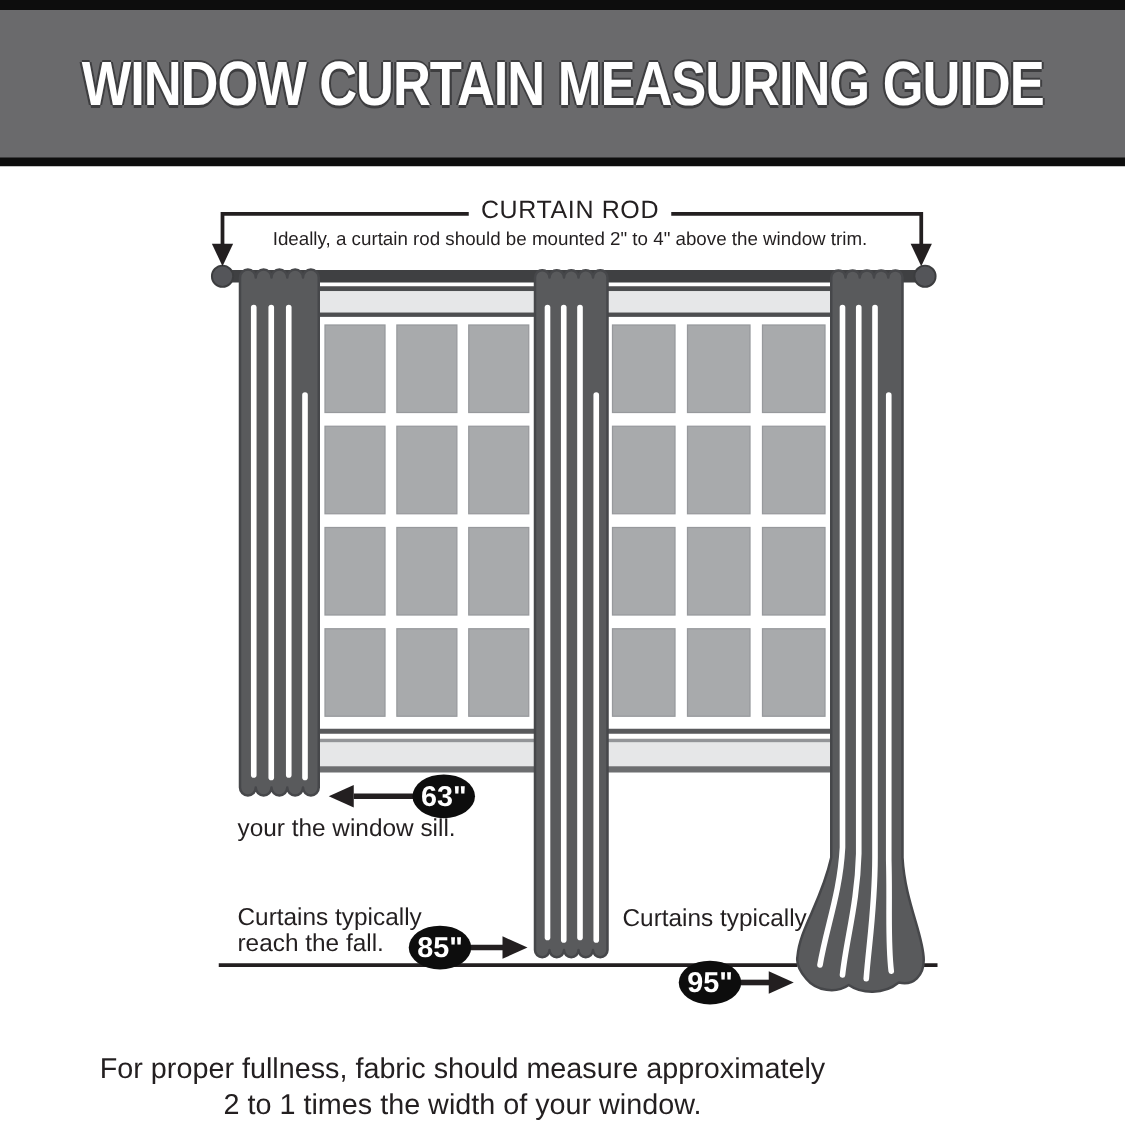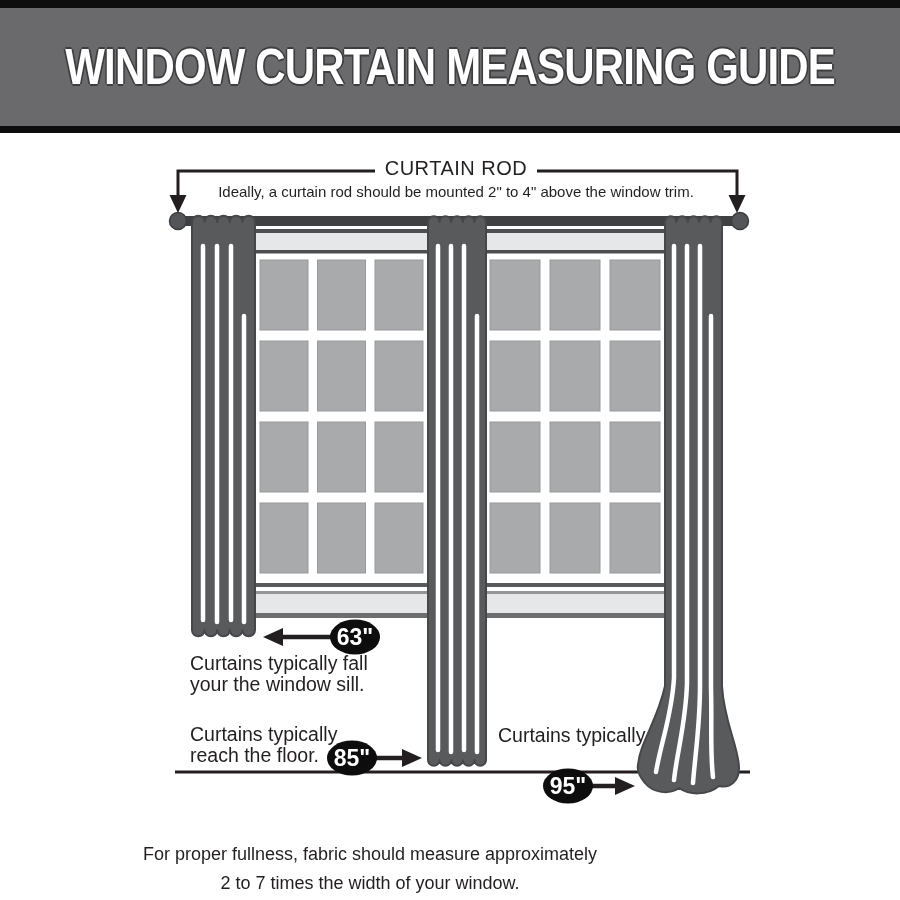--- a/index.html
+++ b/index.html
@@ -45,21 +45,21 @@
   .rod-note{left:175px;top:183px;width:562px;text-align:center;font-size:15px;}
   .caption{font-size:19.5px;line-height:21px;}
   .cap-sill{left:190px;top:653px;}
   .cap-floor{left:190px;top:724px;}
   .cap-puddle{left:498px;top:725px;}
   .badge{position:absolute;width:50px;height:35px;background:var(--badge_bg);
          border-radius:50%;display:flex;align-items:center;justify-content:center;
          color:var(--badge_text);font-size:23px;font-weight:bold;
          transform:translate(-50%,-50%);}
   .footer-note{left:0;top:840px;width:740px;text-align:center;
-               font-size:18px;line-height:29px;}
+               font-size:23px;line-height:29px;}
 </style>
 </head>
 <body>
 
 <div class="stage">
 
   <div class="banner">
     <div class="banner-inner">
       <span class="banner-title">WINDOW CURTAIN MEASURING GUIDE</span>
     </div>
@@ -183,29 +183,28 @@
     <span>63"</span>
   </div>
   <div class="badge" style="left:352px;top:758px;">
     <span>85"</span>
   </div>
   <div class="badge" style="left:568px;top:786px;">
     <span>95"</span>
   </div>
 
   <div class="overlay caption cap-sill">
-    <span style="display:block">Curtains typically fall</span>
     <span style="display:block">your the window sill.</span>
   </div>
   <div class="overlay caption cap-floor">
     <span style="display:block">Curtains typically</span>
-    <span style="display:block">reach the floor.</span>
+    <span style="display:block">reach the fall.</span>
   </div>
   <div class="overlay caption cap-puddle">
     <span style="display:block">Curtains typically</span>
   </div>
 
   <div class="overlay footer-note">
     <span style="display:block">For proper fullness, fabric should measure approximately</span>
-    <span style="display:block">2 to 7 times the width of your window.</span>
+    <span style="display:block">2 to 1 times the width of your window.</span>
   </div>
 
 </div>
 
 </body></html>

